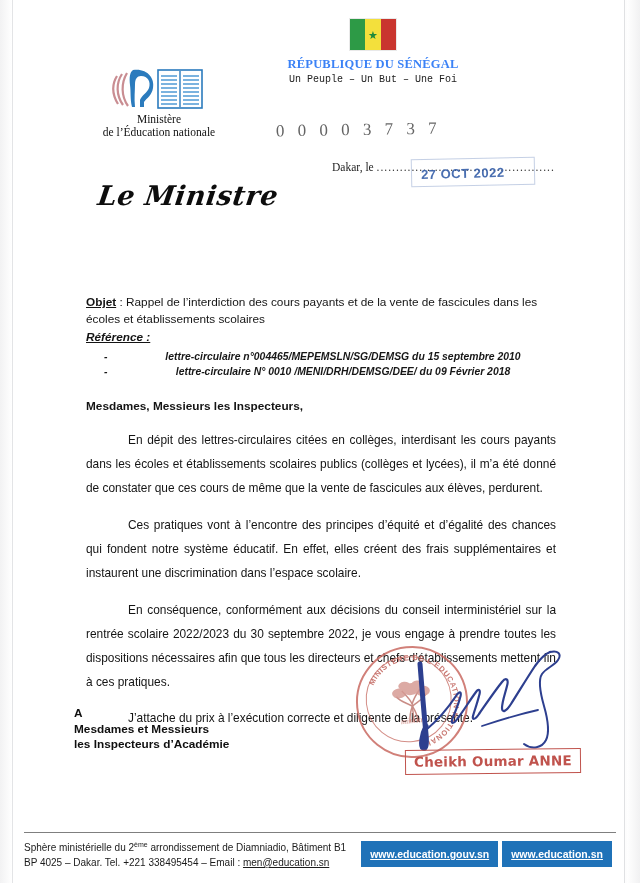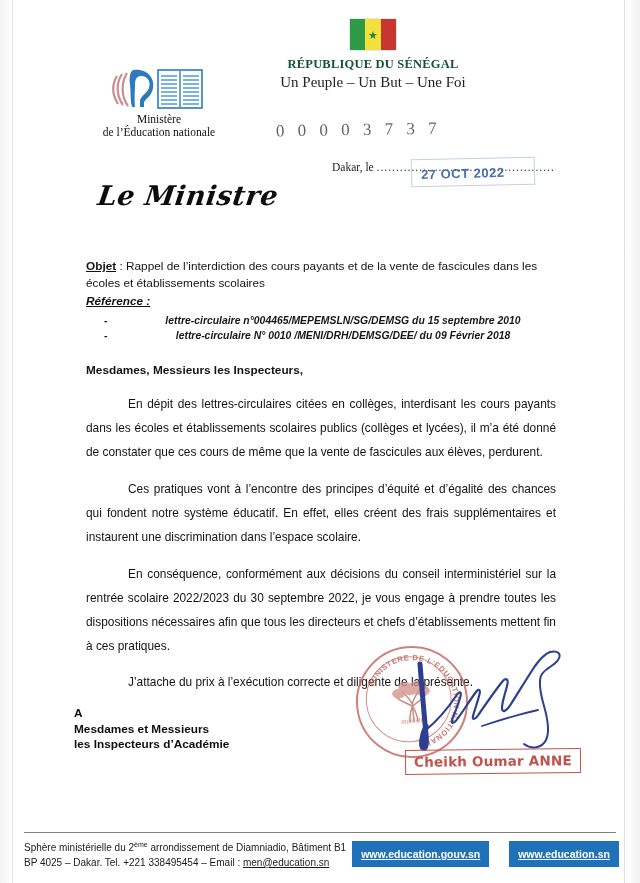--- a/index.html
+++ b/index.html
@@ -97,25 +97,25 @@
     transform: translate(-50%,-50%);
     color: #1f8a3c;
     font-size: 11px;
     line-height: 11px;
   }
   .republic-title {
     font-family: "Liberation Serif", serif;
     font-weight: bold;
     font-size: 12.5px;
     letter-spacing: .2px;
-    color: #14532d;
+    color: #3b82f6;
   }
   .republic-motto {
-    font-family: Liberation Serif, serif;
-    font-size: 15px;
+    font-family: Liberation Mono, monospace;
+    font-size: 10px;
     color: #222;
     margin-top: 2px;
   }
   .ref-line {
     position: absolute;
     left: 316px;
     top: 112px;
     width: 300px;
     font-family: "Liberation Serif", serif;
     font-size: 11px;
@@ -183,21 +183,21 @@
   
   .content {
     position: absolute;
     left: 86px;
     top: 258px;
     width: 470px;
     font-size: 11.8px;
     line-height: 17.2px;
     color: #141414;
   }
-  .objet-block { margin-bottom: 2px; }
+  .objet-block { margin-bottom: 2px; margin-top: 36px; }
   .objet-label {
     font-weight: bold;
     text-decoration: underline;
   }
   .objet-text { }
   .ref-label {
     font-weight: bold;
     font-style: italic;
     text-decoration: underline;
     display: block;
@@ -350,22 +350,22 @@
     color: #1b1b1b;
     white-space: nowrap;
   }
   .footer-address sup { font-size: 7px; }
   .footer-email {
     color: #1b1b1b;
     text-decoration: underline;
   }
   .footer-links {
     display: flex;
-    margin-left: 6px;
-    gap: 20px;
+    margin-left: 15px;
+    gap: 4px;
   }
   .footer-link {
     background: #1f72b8;
     color: #ffffff;
     font-size: 10.5px;
     font-weight: bold;
     padding: 7px 9px;
     text-decoration: underline;
     white-space: nowrap;
   }

